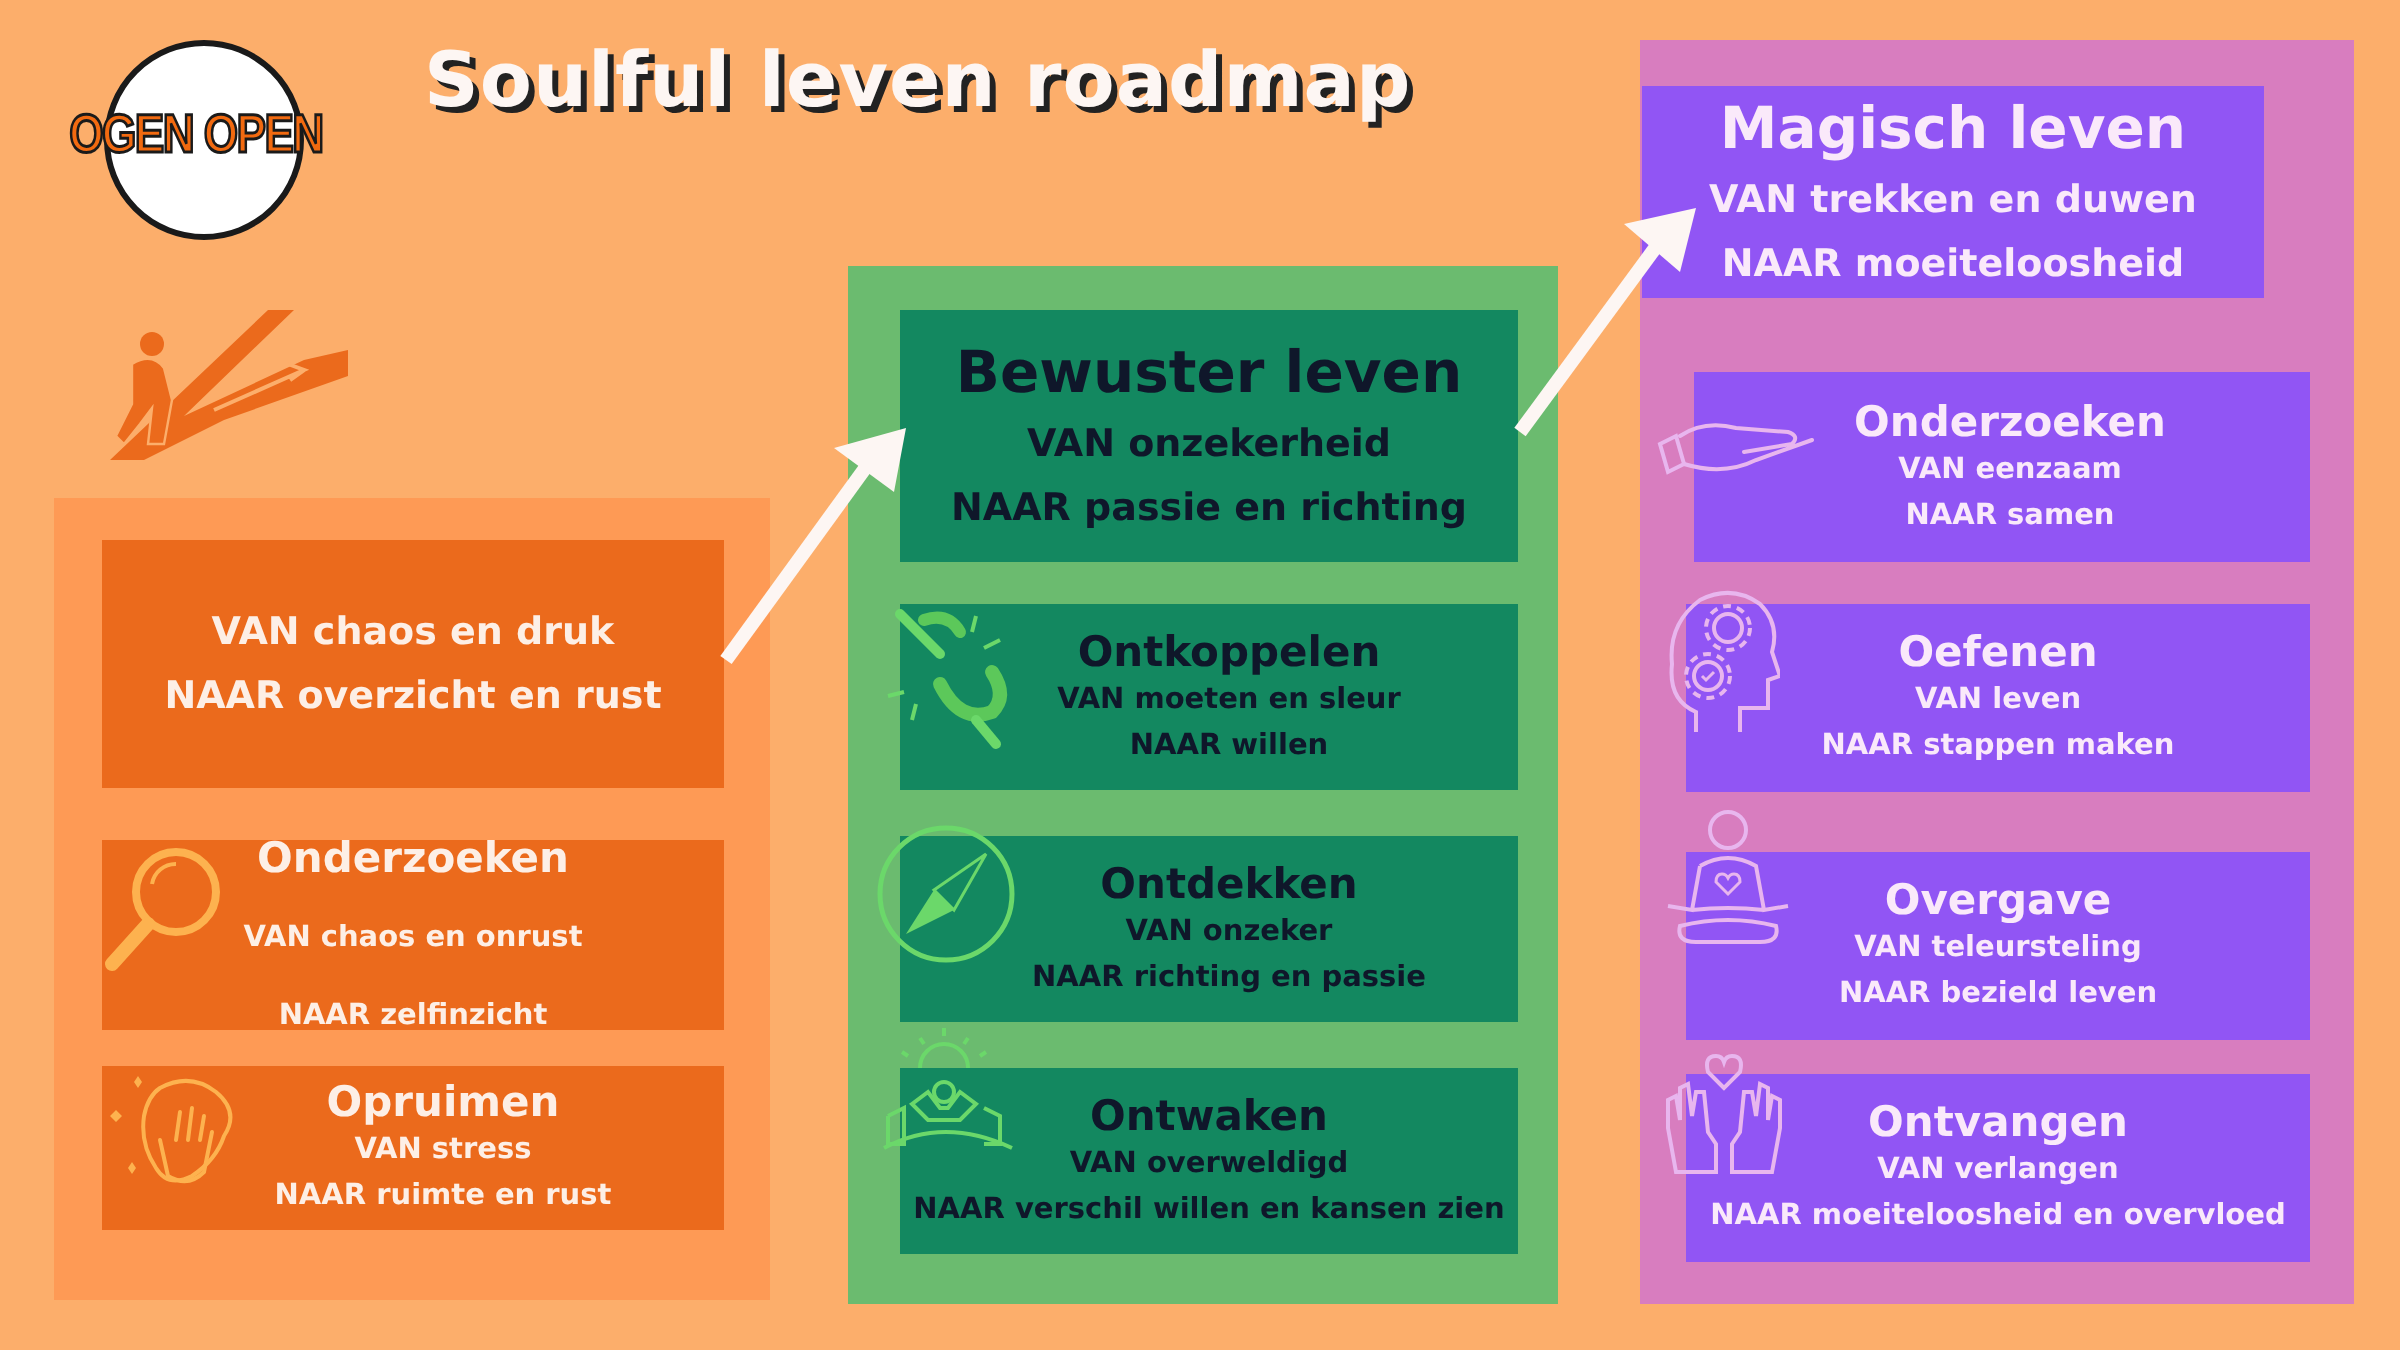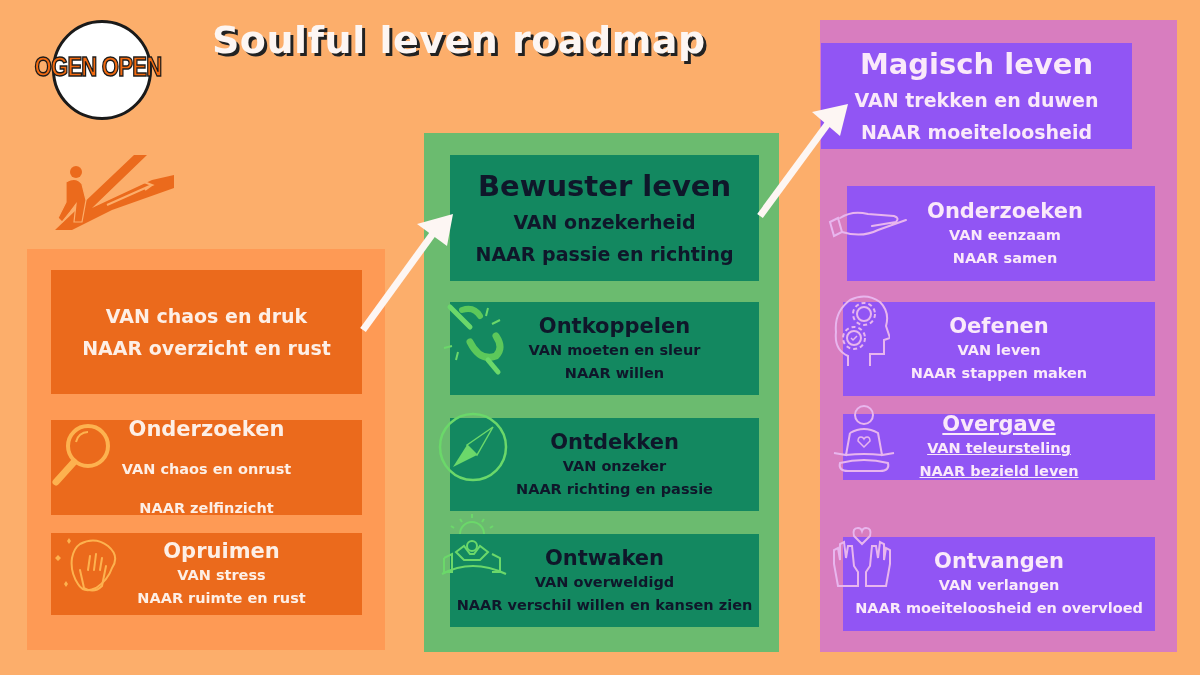--- a/index.html
+++ b/index.html
@@ -149,21 +149,21 @@
   <div class="l">NAAR stappen maken</div>
 </div>
 <svg class="icon" style="left:830px;top:292px" width="60" height="76" viewBox="0 0 60 76">
   <path d="M18 74 L18 64 Q4 58 6 40 Q4 20 20 8 Q36 0 50 10 Q60 20 56 34 L60 46 L54 48 L54 62 L40 62 L40 74" fill="none" stroke="#E8B6EE" stroke-width="2"></path>
   <circle cx="34" cy="22" r="7" fill="none" stroke="#E8B6EE" stroke-width="2"></circle>
   <circle cx="34" cy="22" r="11" fill="none" stroke="#E8B6EE" stroke-width="2" stroke-dasharray="4 3"></circle>
   <circle cx="24" cy="46" r="7" fill="none" stroke="#E8B6EE" stroke-width="2"></circle>
   <circle cx="24" cy="46" r="11" fill="none" stroke="#E8B6EE" stroke-width="2" stroke-dasharray="4 3"></circle>
   <path d="M21 46 L23 48 L27 44" fill="none" stroke="#E8B6EE" stroke-width="1.5"></path>
 </svg>
-<div class="card p" style="left:843px;top:414px;width:312px;height:66px;text-decoration:underline;">
+<div class="card p" style="left:843px;top:426px;width:312px;height:94px;">
   <div class="h">Overgave</div>
   <div class="l">VAN teleursteling</div>
   <div class="l">NAAR bezield leven</div>
 </div>
 <svg class="icon" style="left:830px;top:403px" width="70" height="72" viewBox="0 0 70 72">
   <circle cx="34" cy="12" r="9" fill="none" stroke="#E8B6EE" stroke-width="2"></circle>
   <path d="M20 30 Q34 22 48 30 L52 52 L64 50 M20 30 L16 52 L4 50 M16 52 Q34 50 52 52" fill="none" stroke="#E8B6EE" stroke-width="2"></path>
   <path d="M10 60 Q34 54 58 60 Q60 68 50 68 L18 68 Q8 68 10 60 Z" fill="none" stroke="#E8B6EE" stroke-width="2"></path>
   <path d="M34 44 L28 38 Q28 34 31 34 Q33 34 34 36 Q35 34 37 34 Q40 34 40 38 Z" fill="none" stroke="#E8B6EE" stroke-width="1.5"></path>
 </svg>

